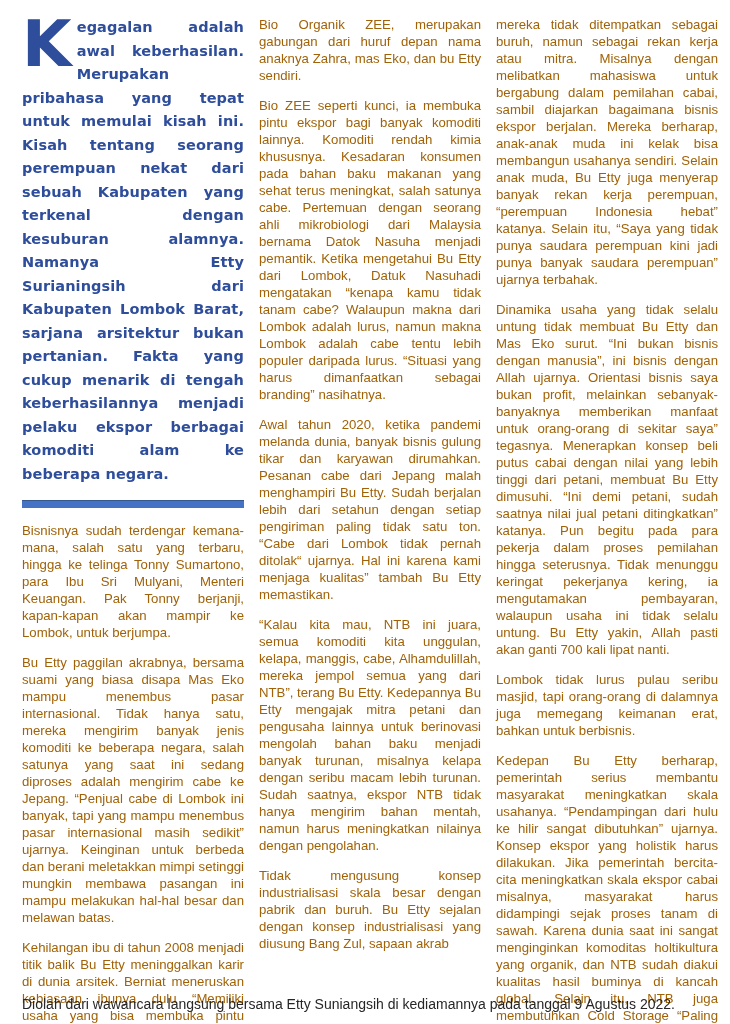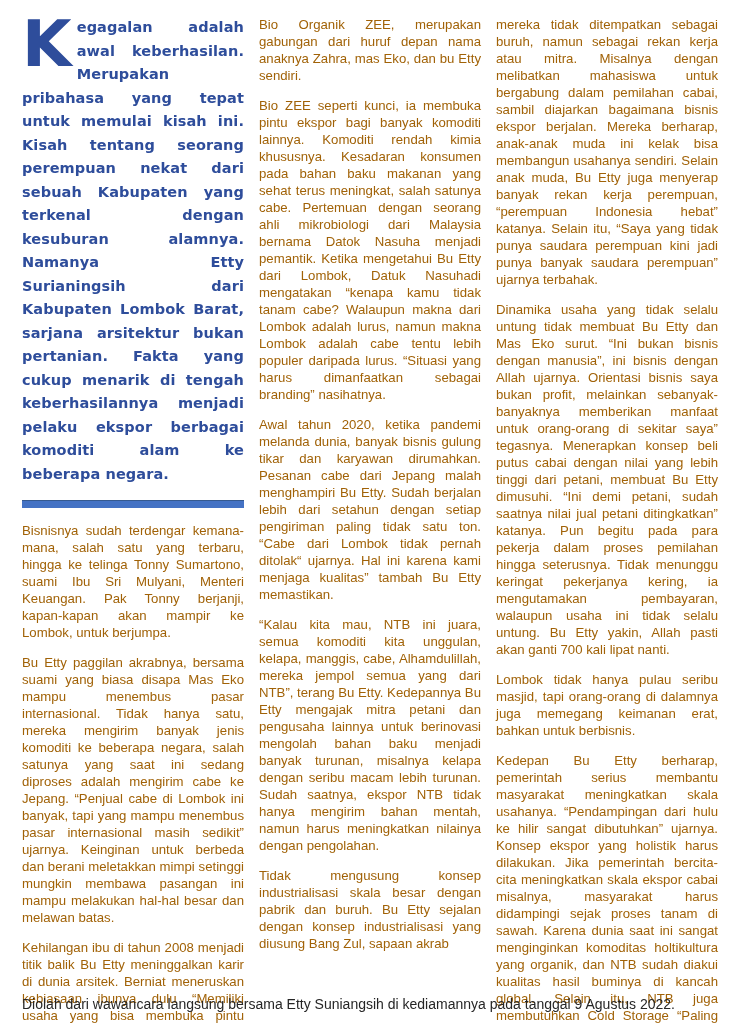--- a/index.html
+++ b/index.html
@@ -78,37 +78,37 @@
 
 <div class="page">
   <div class="columns">
 
     <div class="col">
       <div class="intro">
         <span class="dropcap">K</span><span>egagalan adalah awal keberhasilan. Merupakan pribahasa yang tepat untuk memulai kisah ini. Kisah tentang seorang perempuan nekat dari sebuah Kabupaten yang terkenal dengan kesuburan alamnya. Namanya Etty Surianingsih dari Kabupaten Lombok Barat, sarjana arsitektur bukan pertanian. Fakta yang cukup menarik di tengah keberhasilannya menjadi pelaku ekspor berbagai komoditi alam ke beberapa negara.</span>
       </div>
       <div class="divider"></div>
       <div>
-          <p class="para"><span>Bisnisnya sudah terdengar kemana-mana, salah satu yang terbaru, hingga ke telinga Tonny Sumartono, suami Ibu Sri Mulyani, Menteri Keuangan. Pak Tonny berjanji, kapan-kapan akan mampir ke Lombok, untuk berjumpa.</span></p>
+          <p class="para"><span>Bisnisnya sudah terdengar kemana-mana, salah satu yang terbaru, hingga ke telinga Tonny Sumartono, para Ibu Sri Mulyani, Menteri Keuangan. Pak Tonny berjanji, kapan-kapan akan mampir ke Lombok, untuk berjumpa.</span></p>
           <p class="para"><span>Bu Etty paggilan akrabnya, bersama suami yang biasa disapa Mas Eko mampu menembus pasar internasional. Tidak hanya satu, mereka mengirim banyak jenis komoditi ke beberapa negara, salah satunya yang saat ini sedang diproses adalah mengirim cabe ke Jepang. “Penjual cabe di Lombok ini banyak, tapi yang mampu menembus pasar internasional masih sedikit” ujarnya. Keinginan untuk berbeda dan berani meletakkan mimpi setinggi mungkin membawa pasangan ini mampu melakukan hal-hal besar dan melawan batas.</span></p>
           <p class="para"><span>Kehilangan ibu di tahun 2008 menjadi titik balik Bu Etty meninggalkan karir di dunia arsitek. Berniat meneruskan kebiasaan ibunya dulu “Memiliki usaha yang bisa membuka pintu silaturahmi ke banyak orang”, Pupuk Hayati Bio Zee adalah jawabannya. “Waktu itu tahun 2013” ujar Bu Etty memulai kisahnya. Ada permintaan pupuk Indonesia ke Malaysia “Semua jenis pupuk yang terkenal di Indonesia saya kirim, Alhamdulillah, tidak ada yang diterima” ujarnya. Di moment inilah, pribahasa di awal cerita tepat digunakan. “Kegagalan adalah awal keberhasilan”. Penolakan itu menjadikan Bu Etty harus berfikir keras, mencari jenis pupuk lain yang lebih baik. Bersama mitranya yang juga seorang arsitek, mereka menemukan formula pupuk organik hayati yang ternyata diterima oleh Malaysia. Namanya</span></p>
         </div>
     </div>
 
     <div class="col">
         <p class="para"><span>Bio Organik ZEE, merupakan gabungan dari huruf depan nama anaknya Zahra, mas Eko, dan bu Etty sendiri.</span></p>
         <p class="para"><span>Bio ZEE seperti kunci, ia membuka pintu ekspor bagi banyak komoditi lainnya. Komoditi rendah kimia khususnya. Kesadaran konsumen pada bahan baku makanan yang sehat terus meningkat, salah satunya cabe. Pertemuan dengan seorang ahli mikrobiologi dari Malaysia bernama Datok Nasuha menjadi pemantik. Ketika mengetahui Bu Etty dari Lombok, Datuk Nasuhadi mengatakan “kenapa kamu tidak tanam cabe? Walaupun makna dari Lombok adalah lurus, namun makna Lombok adalah cabe tentu lebih populer daripada lurus. “Situasi yang harus dimanfaatkan sebagai </span><span class="it">branding</span><span>” nasihatnya.</span></p>
         <p class="para"><span>Awal tahun 2020, ketika pandemi melanda dunia, banyak bisnis gulung tikar dan karyawan dirumahkan. Pesanan cabe dari Jepang malah menghampiri Bu Etty. Sudah berjalan lebih dari setahun dengan setiap pengiriman paling tidak satu ton. “Cabe dari Lombok tidak pernah ditolak“ ujarnya. Hal ini karena kami menjaga kualitas” tambah Bu Etty memastikan.</span></p>
         <p class="para"><span>“Kalau kita mau, NTB ini juara, semua komoditi kita unggulan, kelapa, manggis, cabe, Alhamdulillah, mereka jempol semua yang dari NTB”, terang Bu Etty. Kedepannya Bu Etty mengajak mitra petani dan pengusaha lainnya untuk berinovasi mengolah bahan baku menjadi banyak turunan, misalnya kelapa dengan seribu macam lebih turunan. Sudah saatnya, ekspor NTB tidak hanya mengirim bahan mentah, namun harus meningkatkan nilainya dengan pengolahan.</span></p>
         <p class="para"><span>Tidak mengusung konsep industrialisasi skala besar dengan pabrik dan buruh. Bu Etty sejalan dengan konsep industrialisasi yang diusung Bang Zul, sapaan akrab</span></p>
       </div>
 
     <div class="col">
         <p class="para"><span>mereka tidak ditempatkan sebagai buruh, namun sebagai rekan kerja atau mitra. Misalnya dengan melibatkan mahasiswa untuk bergabung dalam pemilahan cabai, sambil diajarkan bagaimana bisnis ekspor berjalan. Mereka berharap, anak-anak muda ini kelak bisa membangun usahanya sendiri. Selain anak muda, Bu Etty juga menyerap banyak rekan kerja perempuan, “perempuan Indonesia hebat” katanya. Selain itu, “Saya yang tidak punya saudara perempuan kini jadi punya banyak saudara perempuan” ujarnya terbahak.</span></p>
         <p class="para"><span>Dinamika usaha yang tidak selalu untung tidak membuat Bu Etty dan Mas Eko surut. “Ini bukan bisnis dengan manusia”, ini bisnis dengan Allah ujarnya. Orientasi bisnis saya bukan profit, melainkan sebanyak-banyaknya memberikan manfaat untuk orang-orang di sekitar saya” tegasnya. Menerapkan konsep beli putus cabai dengan nilai yang lebih tinggi dari petani, membuat Bu Etty dimusuhi. “Ini demi petani, sudah saatnya nilai jual petani ditingkatkan” katanya. Pun begitu pada para pekerja dalam proses pemilahan hingga seterusnya. Tidak menunggu keringat pekerjanya kering, ia mengutamakan pembayaran, walaupun usaha ini tidak selalu untung. Bu Etty yakin, Allah pasti akan ganti 700 kali lipat nanti.</span></p>
-        <p class="para"><span>Lombok tidak hanya pulau seribu masjid, tapi orang-orang di dalamnya juga memegang keimanan erat, bahkan untuk berbisnis.</span></p>
+        <p class="para"><span>Lombok tidak lurus pulau seribu masjid, tapi orang-orang di dalamnya juga memegang keimanan erat, bahkan untuk berbisnis.</span></p>
         <p class="para"><span>Kedepan Bu Etty berharap, pemerintah serius membantu masyarakat meningkatkan skala usahanya. “Pendampingan dari hulu ke hilir sangat dibutuhkan” ujarnya. Konsep ekspor yang holistik harus dilakukan. Jika pemerintah bercita-cita meningkatkan skala ekspor cabai misalnya, masyarakat harus didampingi sejak proses tanam di sawah. Karena dunia saat ini sangat menginginkan komoditas holtikultura yang organik, dan NTB sudah diakui kualitas hasil buminya di kancah global. Selain itu, NTB juga membutuhkan Cold Storage “Paling tidak harganya 500 juta, agar kita tidak perlu menitip kirim lewat daerah lain” ujarnya. NTB bisa menjadi pelaku ekspor langsung ke banyak nega</span></p>
       </div>
 
   </div>
 
   <div class="footer">Diolah dari wawancara langsung bersama Etty Suniangsih di kediamannya pada tanggal 9 Agustus 2022.</div>
 </div>
 
 </body></html>

